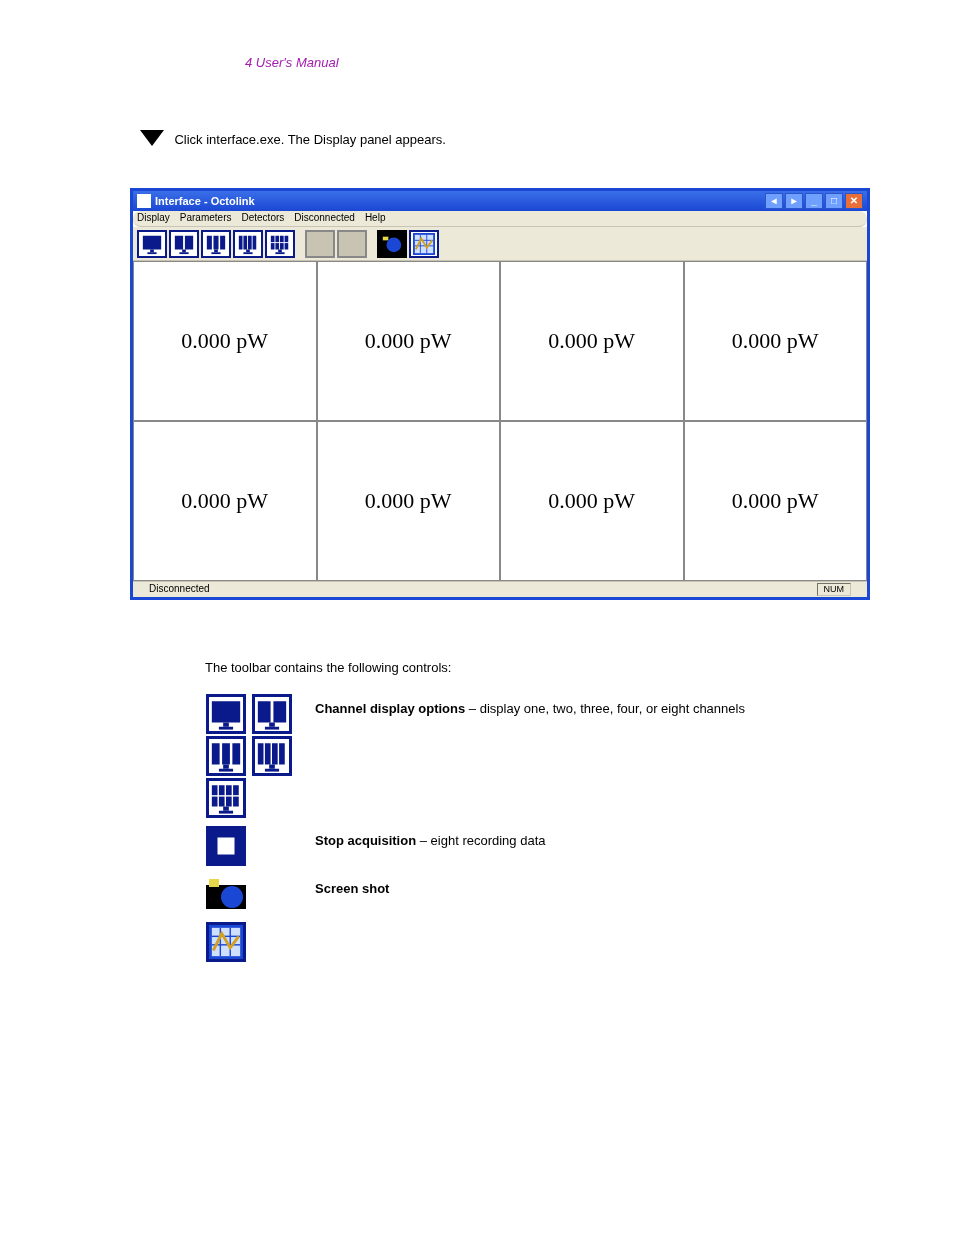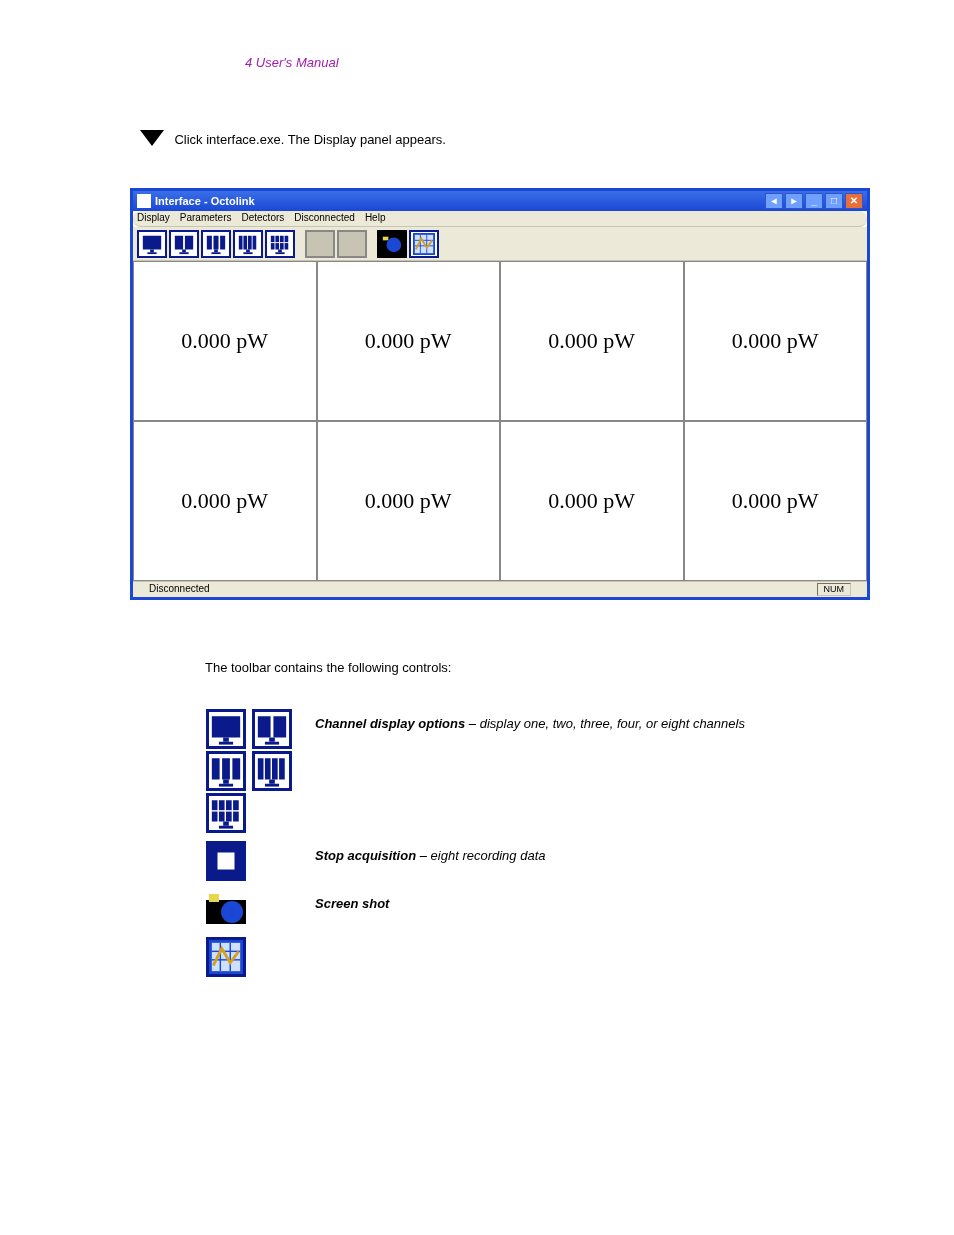--- a/index.html
+++ b/index.html
@@ -133,26 +133,25 @@
     padding: 0 6px;
     font-size: 9px;
   }
 
   
   .legend {
     margin-left: 75px;
     font-size: 13px;
   }
   .legend-head {
-    margin-bottom: 33px;
+    margin-bottom: 18px;
   }
   .lgrow {
     display: flex;
     margin-bottom: 6px;
-    font-style: italic;
   }
   .lg-icons {
     width: 110px;
     flex-shrink: 0;
   }
   .lg-icons .bigicon {
     width: 40px; height: 40px;
     border: 3px solid #0a1a8a;
     background: #fff;
     display:inline-flex;

